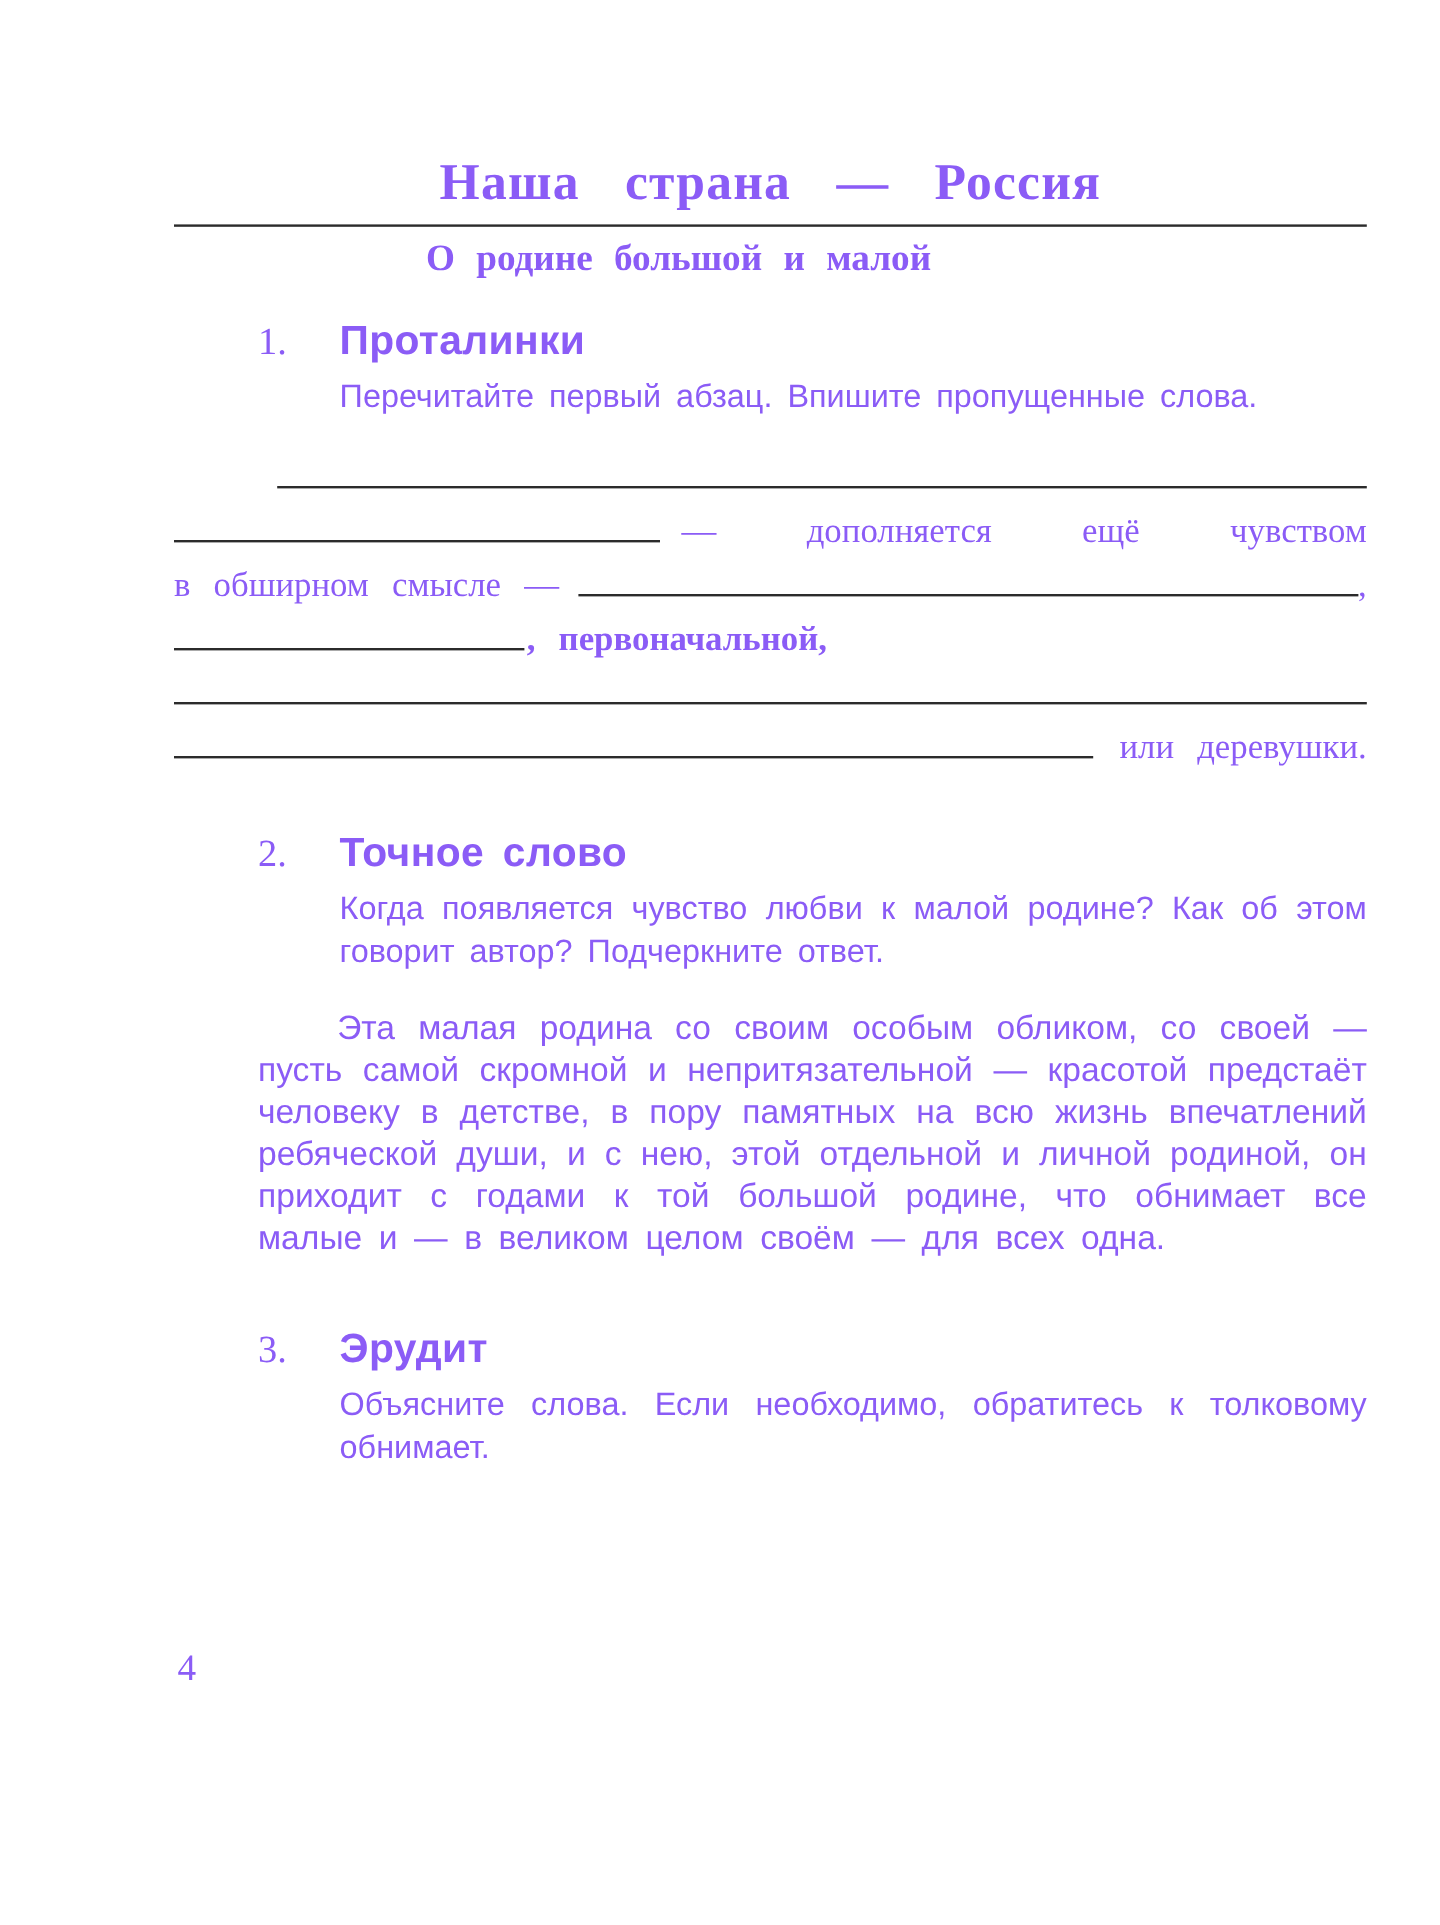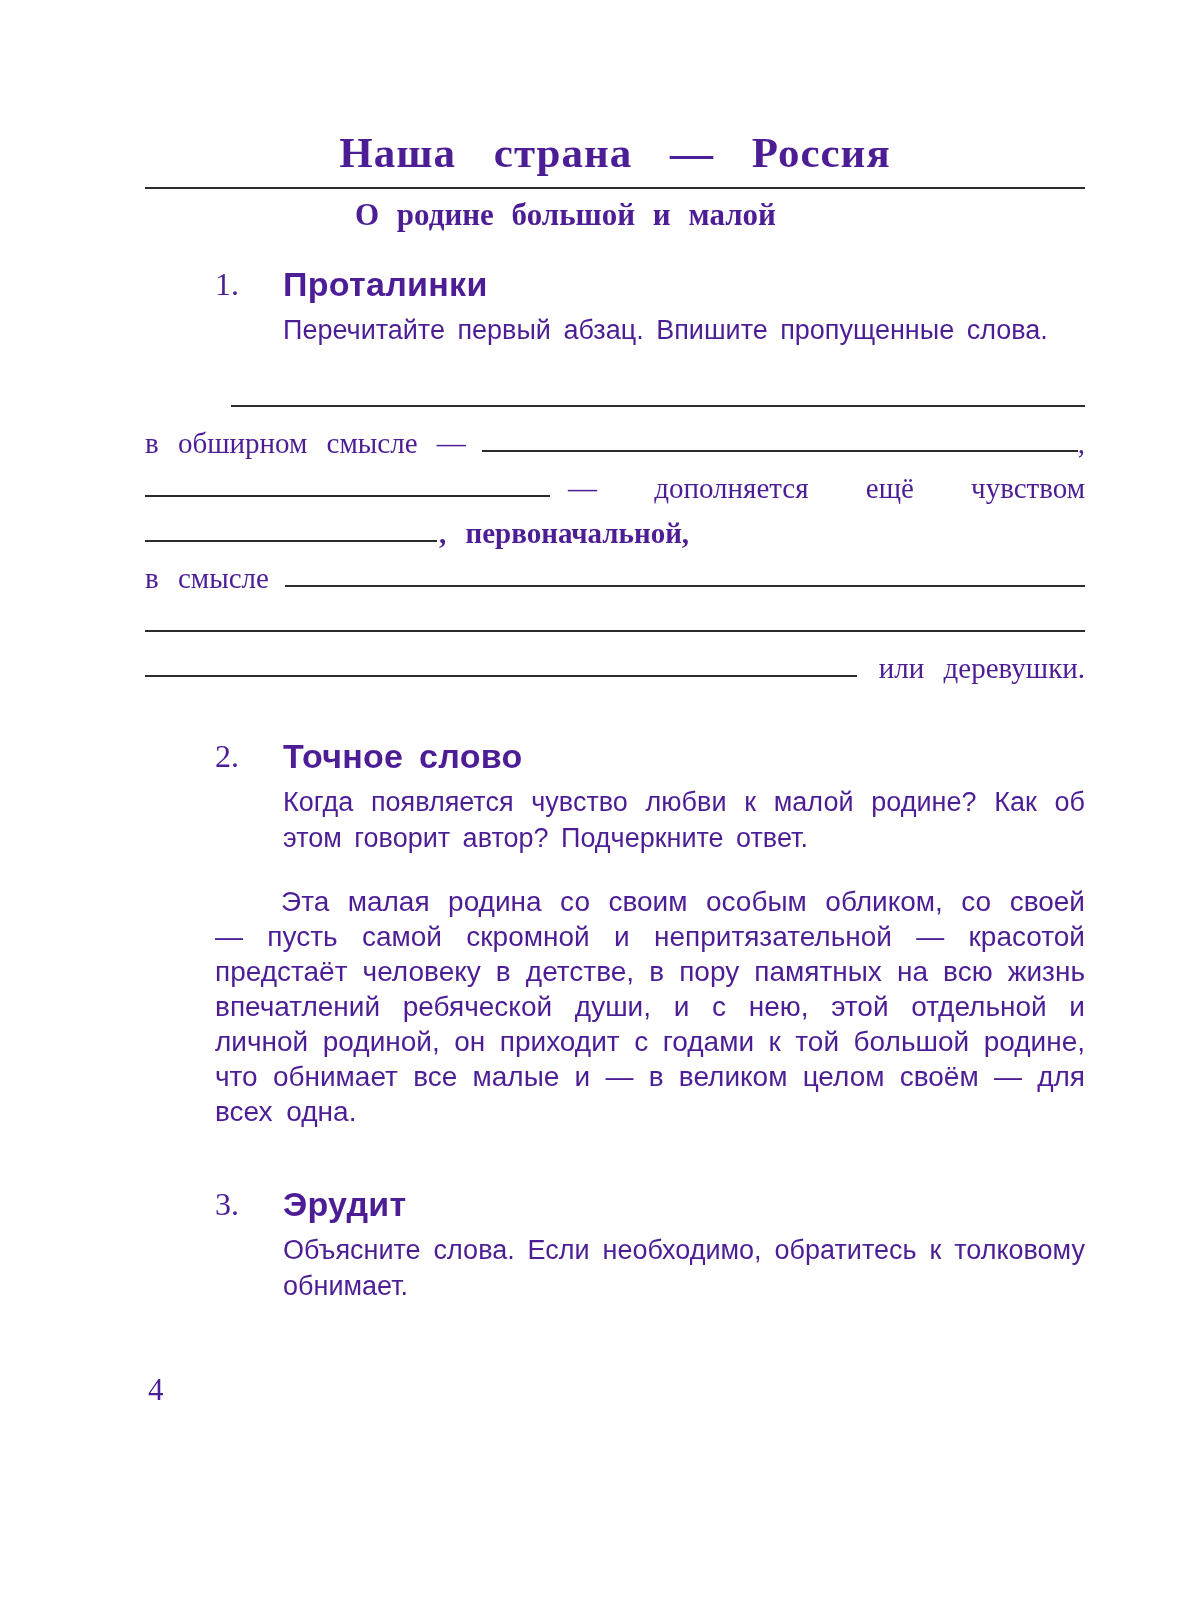--- a/index.html
+++ b/index.html
@@ -1,19 +1,19 @@
 <!DOCTYPE html>
 <html lang="ru"><head>
 <meta charset="utf-8">
 <style>
   * { margin:0; padding:0; box-sizing:border-box; }
   html,body { background:#ffffff; }
   .page {
     width:1200px; height:1588px; background:#ffffff; position:relative;
-    color:#4c1d95; padding:128px 115px 0 145px; overflow:hidden;
+    color:#8b5cf6; padding:128px 61px 0 145px; overflow:hidden;
   }
 
   
   .title {
     font-family:"Liberation Serif", serif; font-size:43px; font-weight:700;
     text-align:center; word-spacing:26px; letter-spacing:1px;
   }
   .title-rule { border-bottom:2px solid #2b2b2b; margin-top:10px; }
   .author {
     margin:18px 0 0 210px; font-family:"Liberation Serif", serif;
@@ -92,35 +92,31 @@
       <div class="ex-instr">Перечитайте первый абзац. Впишите пропущенные слова.</div>
     </div>
   </section>
 
   <section class="fill">
     <div class="fill-row">
       <span class="indent"></span>
       <span class="blank grow ml"></span>
     </div>
     <div class="fill-row">
+      <span class="blank w405"></span>
+      <span class="spread">— дополняется ещё чувством</span>
+    </div>
+    <div class="fill-row">
       <span>в обширном смысле —</span>
       <span class="blank grow ml"></span>
       <span>,</span>
     </div>
     <div class="fill-row">
-      <span class="blank w405"></span>
-      <span class="spread">— дополняется ещё чувством</span>
-    </div>
-    <div class="fill-row">
       <span class="blank w292"></span>
       <span class="tight">, первоначальной,</span>
-    </div>
-    <div class="fill-row">
-      <span>в смысле</span>
-      <span class="blank grow ml"></span>
     </div>
     <div class="fill-row">
       <span class="blank grow"></span>
     </div>
     <div class="fill-row">
       <span class="blank grow mr"></span>
       <span>или деревушки.</span>
     </div>
   </section>
 

